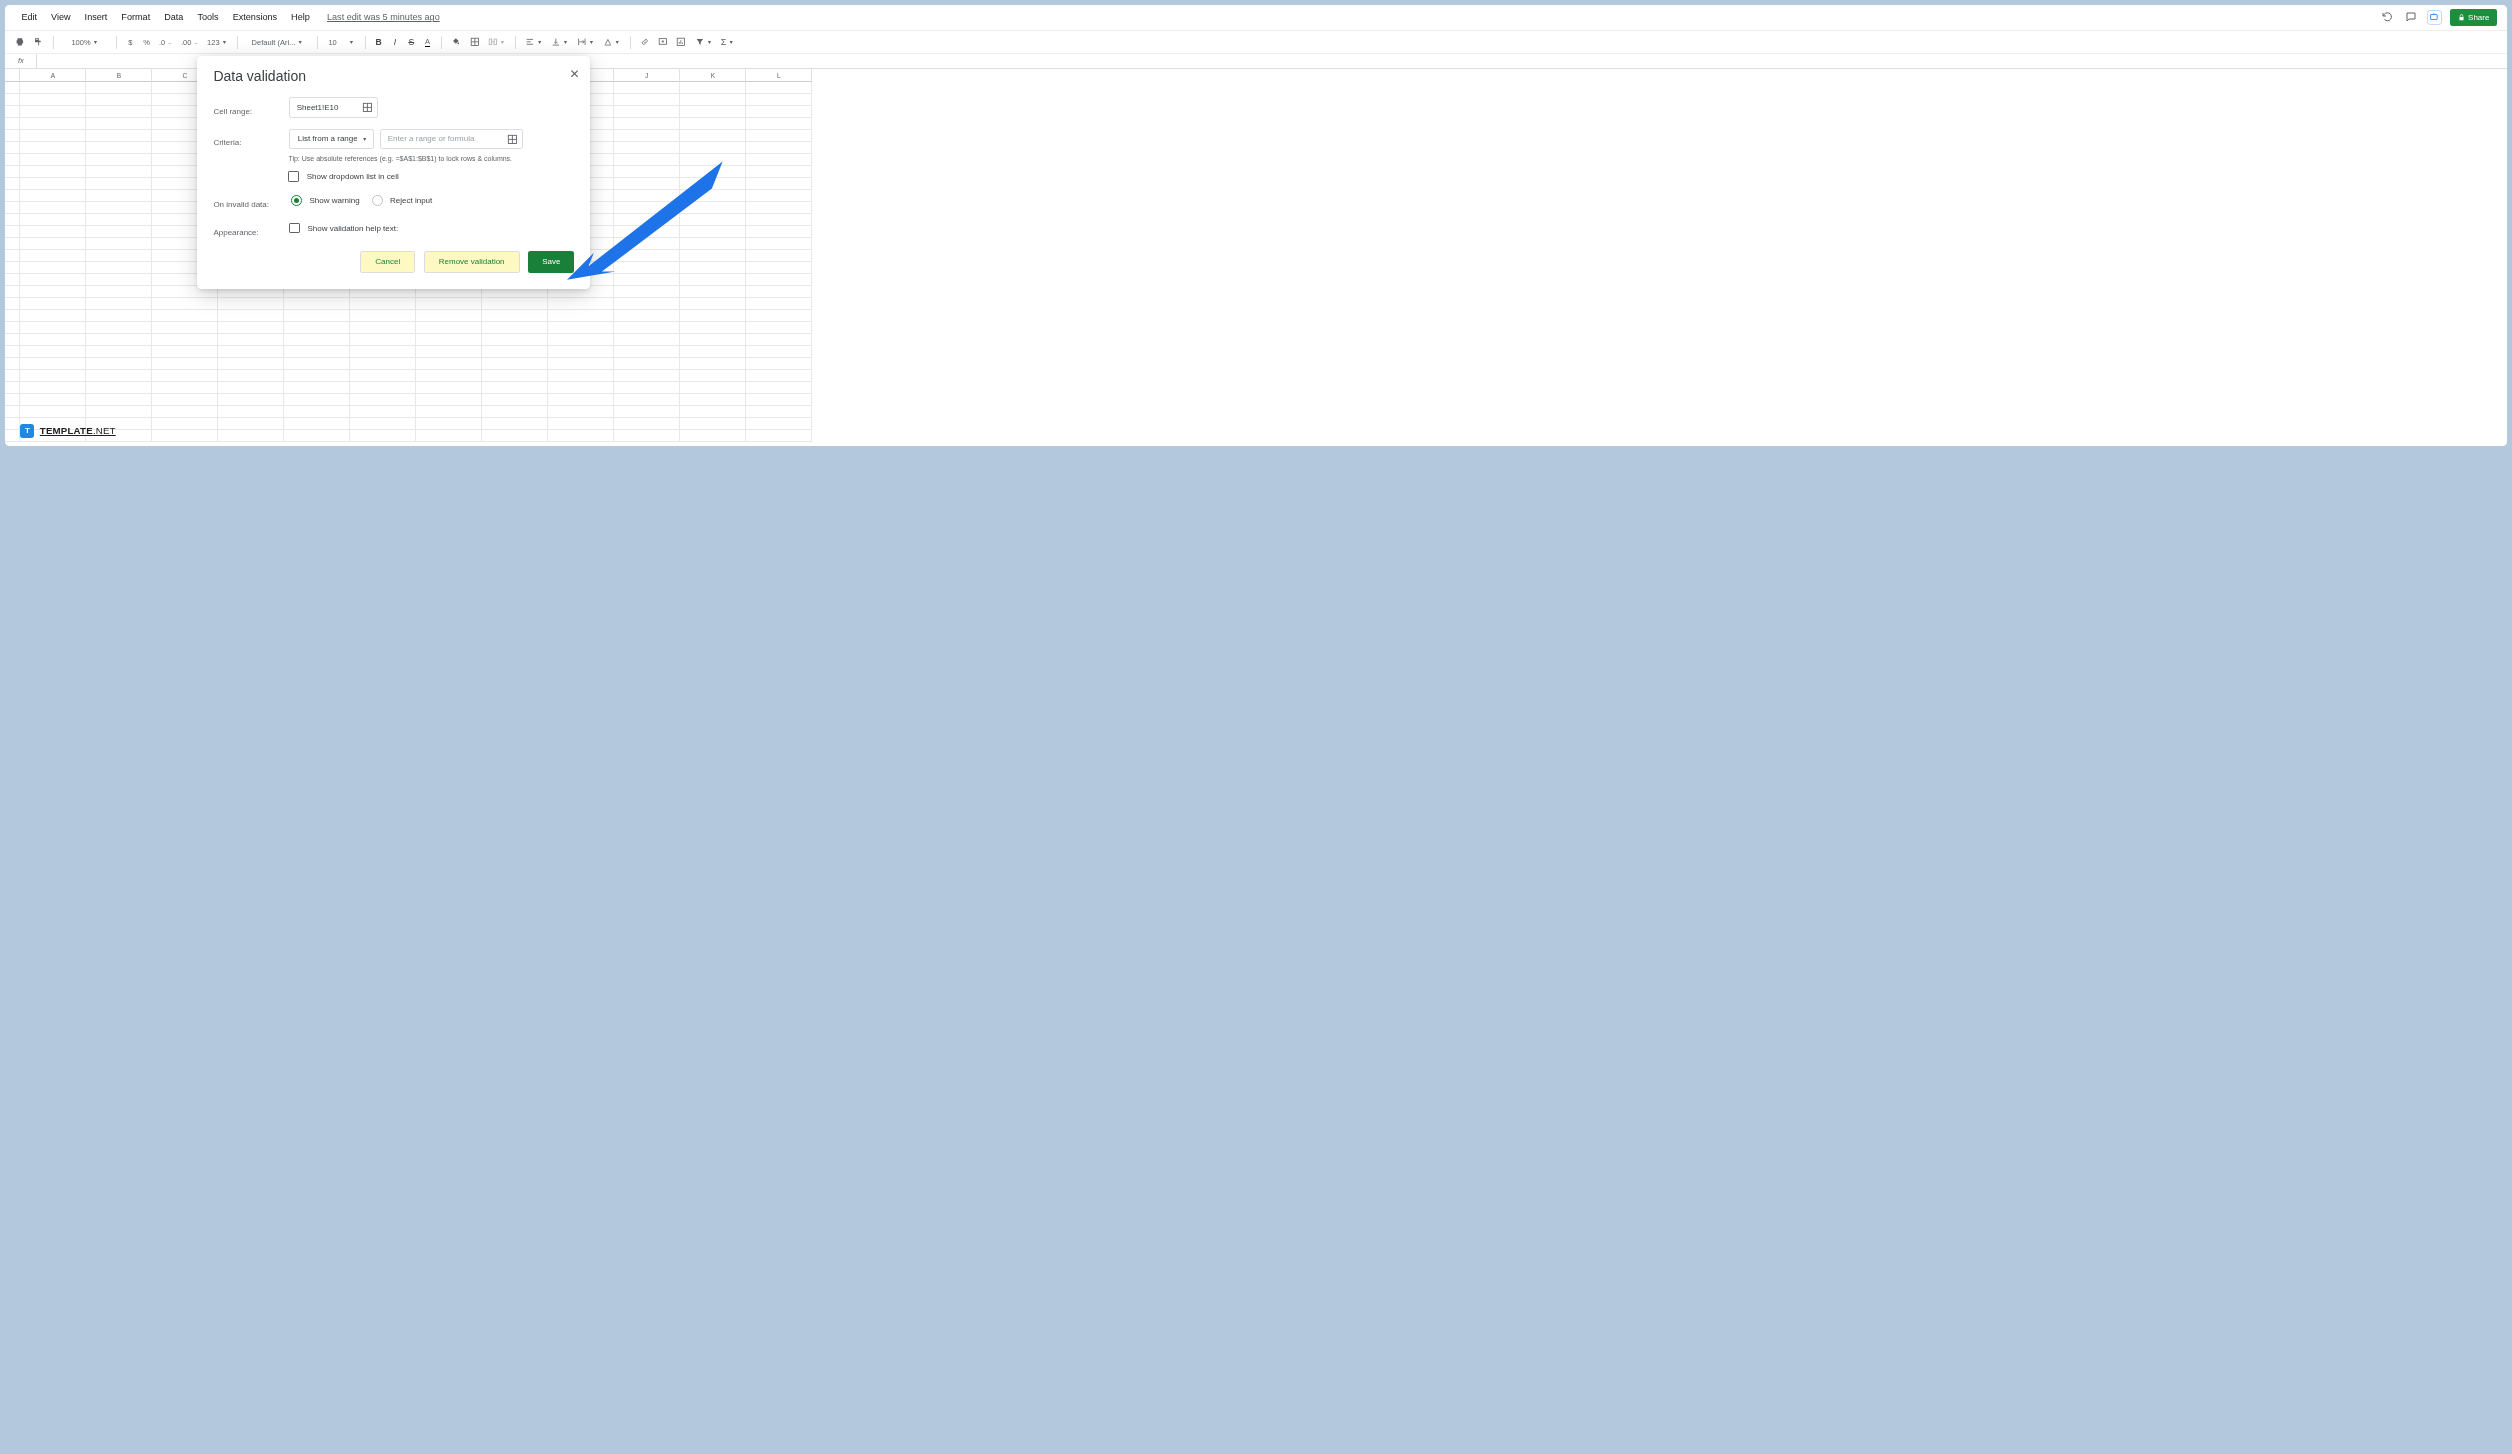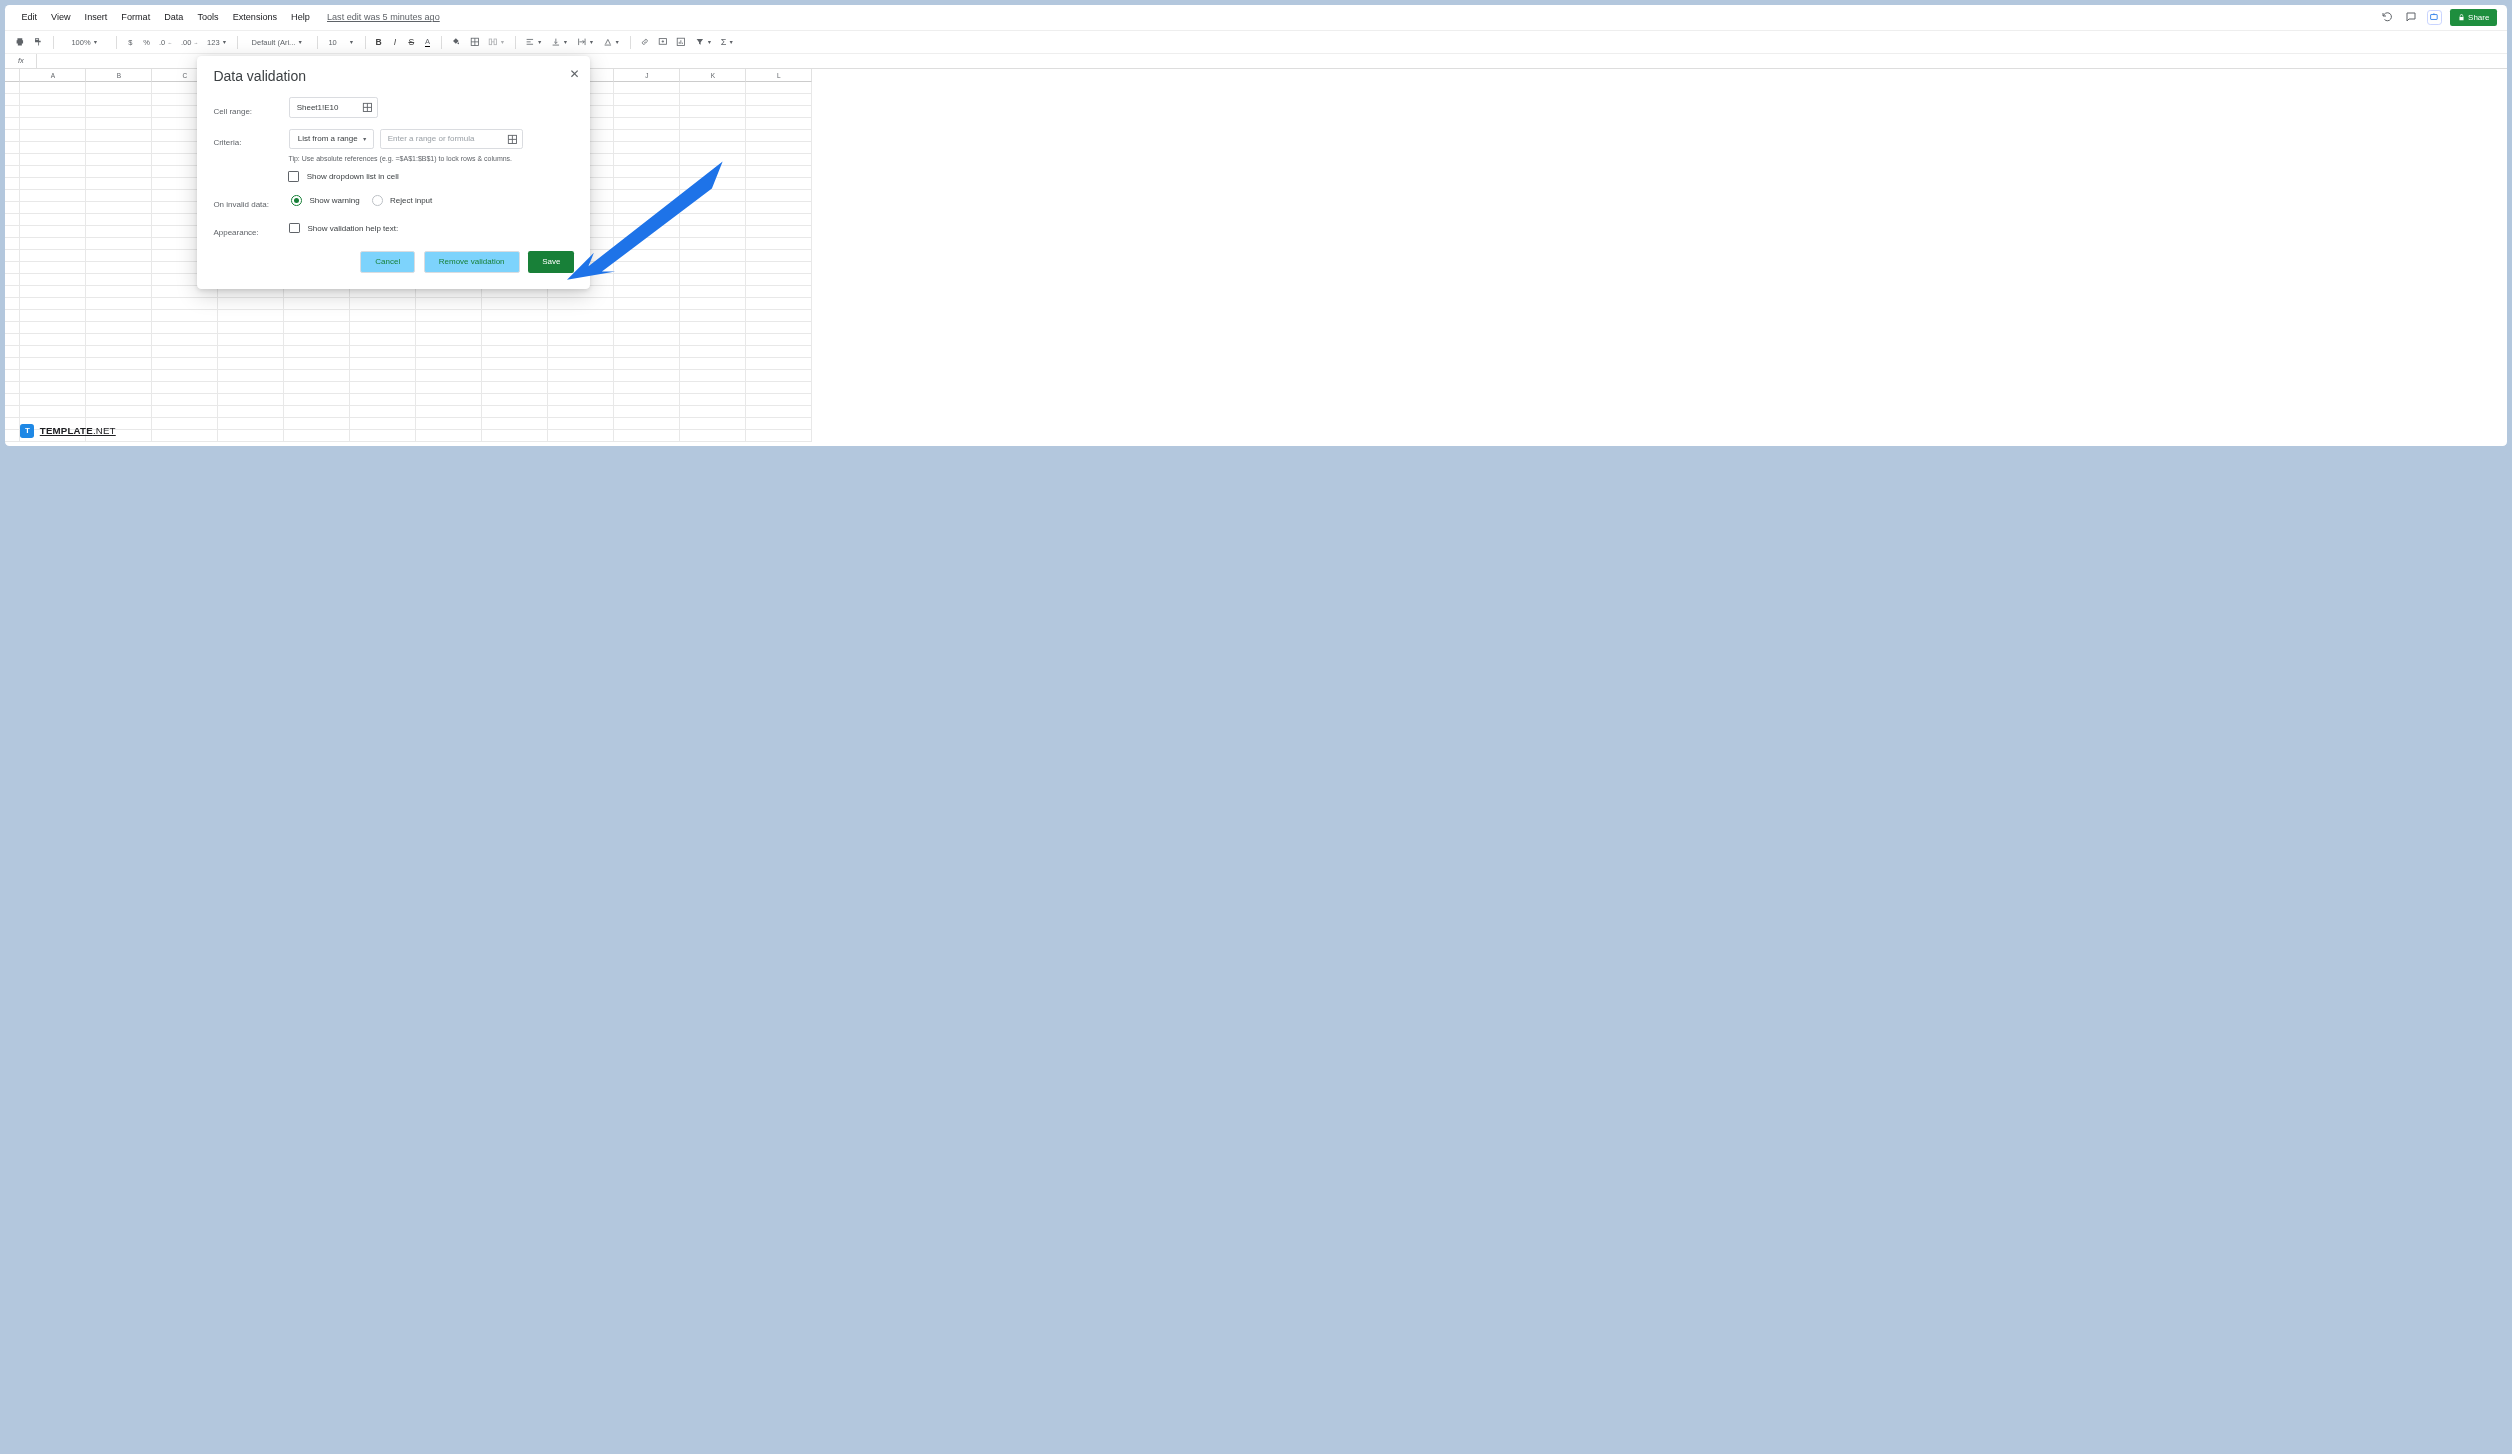--- a/index.html
+++ b/index.html
@@ -43,21 +43,21 @@
   .tip-text { font-size: 7px; color: #5f6368; margin-left: 75px; margin-top: -5.4px; margin-bottom: 9.7px; }
   .checkbox-row { display: flex; align-items: center; gap: 7.5px; margin-left: 75px; margin-bottom: 9.7px; }
   .custom-checkbox { width: 10.8px; height: 10.8px; border: 1.1px solid #5f6368; border-radius: 1.1px; cursor: pointer; }
   .cb-label { font-size: 8px; color: #3c4043; }
   .radio-row { display: flex; align-items: center; gap: 7.5px; }
   .custom-radio { width: 10.8px; height: 10.8px; border: 1.1px solid #bdc1c6; border-radius: 50%; display: flex; align-items: center; justify-content: center; cursor: pointer; }
   .custom-radio.selected { border-color: #188038; }
   .custom-radio.selected .dot { width: 5.4px; height: 5.4px; background: #188038; border-radius: 50%; }
   .on-invalid-opts { display: flex; align-items: center; gap: 12px; }
   .dlg-buttons { display: flex; justify-content: flex-end; gap: 8.6px; margin-top: 14px; }
-  .dlg-btn { font-size: 8px; font-weight: 500; height: 22.6px; padding: 0 14px; border-radius: 2.2px; cursor: pointer; background: #7dd3fc; }
+  .dlg-btn { font-size: 8px; font-weight: 500; height: 22.6px; padding: 0 14px; border-radius: 2.2px; cursor: pointer; background: #fef9c3; }
   .dlg-btn.outline { border: 0.5px solid #dadce0; color: #188038; }
   .dlg-btn.primary { border: none; background: #188038; color: #fff; }
   .arrow-annotation { position: absolute; left: 562px; top: 151px; z-index: 60; pointer-events: none; }
   .watermark { position: absolute; left: 15px; bottom: 8.6px; display: flex; align-items: center; gap: 5.4px; z-index: 70; }
   .wm-badge { width: 14px; height: 14px; background: #1e88e5; border-radius: 2.7px; display:flex;align-items:center;justify-content:center;color:#fff;font-weight:bold;font-size:8px;}
   .wm-text { font-size: 9.7px; font-weight: 700; color: #202124; letter-spacing: 0.2px; text-decoration: underline; }
   .wm-text .thin { font-weight: 400; }
   svg { display: block; }
 </style>
 </head>

